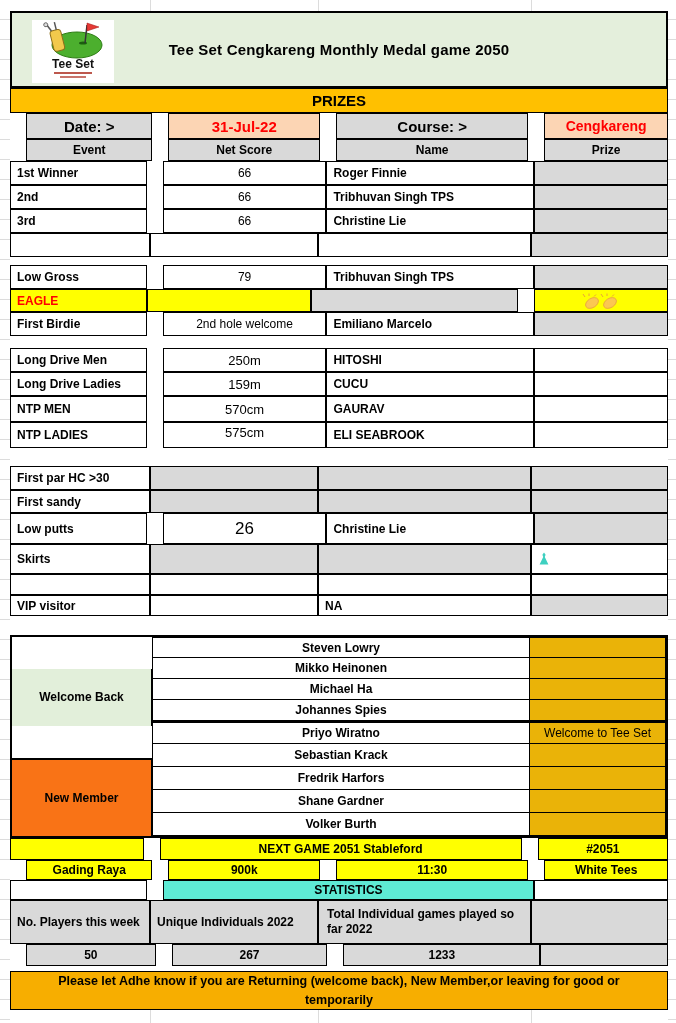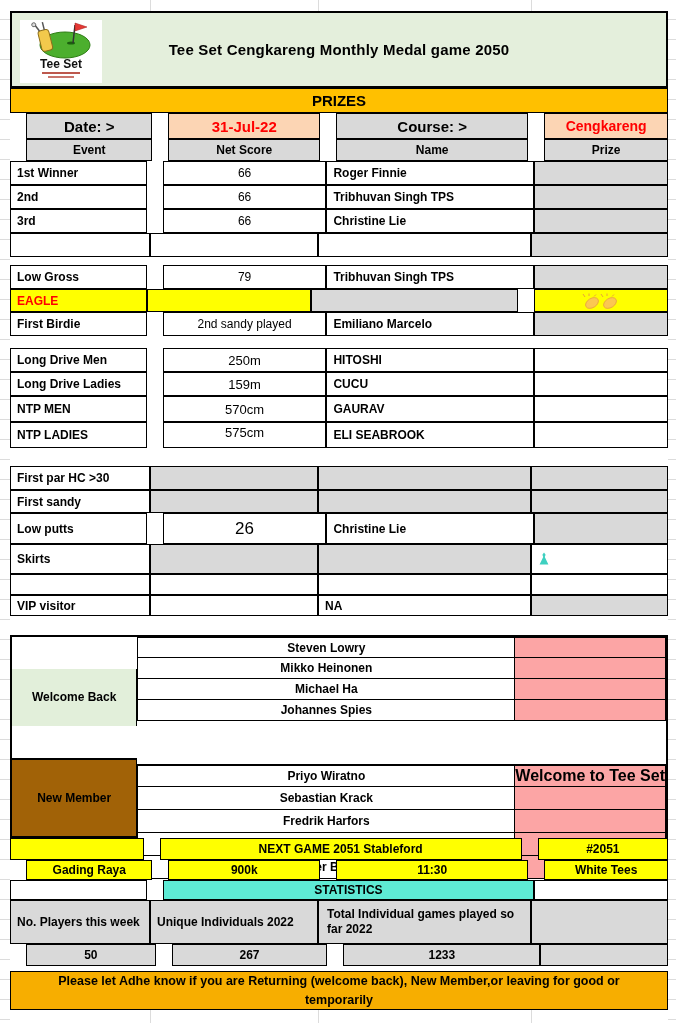--- a/index.html
+++ b/index.html
@@ -26,45 +26,45 @@
   .band{width:658px;background:#fff;}
 
   
   .h8{height:8px}.h12{height:12px}.h18{height:18px}.h19{height:19px}.h5{height:5px}
   .h20{height:20px}.h21{height:21px}.h22{height:22px}.h23{height:23px}.h24{height:24px}.h26{height:26px}.h30{height:30px}.h31{height:31px}.h44{height:44px}
 
   
   .hdr{box-sizing:border-box;height:77px;border:2px solid #000;background:#E4EFDC;
        position:relative;display:flex;align-items:center;justify-content:center;}
   .hdr-title{font-size:15px;font-weight:700;letter-spacing:.2px;}
-  .logo{position:absolute;left:8px;top:7px;width:82px;height:63px;background:#fff;}
+  .logo{position:absolute;left:20px;top:7px;width:82px;height:63px;background:#fff;}
 
   .banner{box-sizing:border-box;height:25px;border:1.5px solid #000;background:#FFC000;
           display:flex;align-items:center;justify-content:center;font-size:15px;font-weight:700;}
   .f15{font-size:15px}
   .f14{font-size:14px}
   .f13{font-size:13px}
   .f17{font-size:17px}
   .peach{background:#FCD5B4}
 
   
   .members{box-sizing:border-box;width:658px;height:203px;border:2px solid #000;display:flex;}
   .mleft{width:140px;display:flex;flex-direction:column;}
   .mlabel{box-sizing:border-box;border-right:1px solid #000;display:flex;align-items:center;
           justify-content:center;font-weight:700;font-size:12px;margin-top:32px;}
   .wb{height:84px;background:#E2EFDA;}
-  .nm{height:115px;background:#a16207;border-top:2px solid #000;}
+  .nm{height:115px;background:#f97316;border-top:2px solid #000;}
   .mright{flex:1;display:flex;flex-direction:column;}
   .mrow{display:flex;}
   .mname{box-sizing:border-box;width:378px;border:1px solid #000;border-top-width:0;
          display:flex;align-items:center;justify-content:center;font-weight:700;font-size:12px;background:#fff;}
   .mprize{box-sizing:border-box;flex:1;border:1px solid #000;border-top-width:0;border-left-width:0;
-          display:flex;align-items:center;justify-content:center;font-size:16px;background:#fca5a5;font-weight:bold;}
+          display:flex;align-items:center;justify-content:center;font-size:12px;background:#eab308;}
   .mrow.first .mname,.mrow.first .mprize{border-top-width:1px;}
-  .mrow.thick .mname,.mrow.thick .mprize{border-top-width:2px;margin-top:43px;}
+  .mrow.thick .mname,.mrow.thick .mprize{border-top-width:2px;}
   .mrow .mname,.mrow .mprize{height:21px;}
   .mrow.nmrow .mname,.mrow.nmrow .mprize{height:23px;}
 
   .stats-h3{white-space:normal;line-height:1.25;font-size:12px;padding:2px 8px;}
   .footer{box-sizing:border-box;width:658px;height:39px;border:1.5px solid #000;background:#F7AE00;
           display:flex;align-items:center;justify-content:center;text-align:center;
           font-weight:700;font-size:12.5px;line-height:1.45;padding:0 42px;}
   .nowrap{white-space:nowrap}
   .icon-left{padding-left:6px;}
 </style>
@@ -171,21 +171,21 @@
               <line x1="13" y1="3.5" x2="15" y2="1.5"></line>
             <line x1="22" y1="4" x2="20" y2="1"></line>
               <line x1="26" y1="3" x2="26" y2="0.5"></line>
               <line x1="31" y1="3.5" x2="33" y2="1.5"></line>
           </g>
         </svg>
       </div>
     </div>
     <div class="row h24">
       <div class="c c1">First Birdie</div>
-      <div class="c c2 reg center">2nd sandy played</div>
+      <div class="c c2 reg center">2nd hole welcome</div>
       <div class="c c3">Emiliano Marcelo</div>
       <div class="c c4 gray"></div>
     </div>
 
     <div class="band h12"></div>
 
     <div class="row h24">
       <div class="c c1">Long Drive Men</div>
       <div class="c c2 reg center f13">250m</div>
       <div class="c c3">HITOSHI</div>

